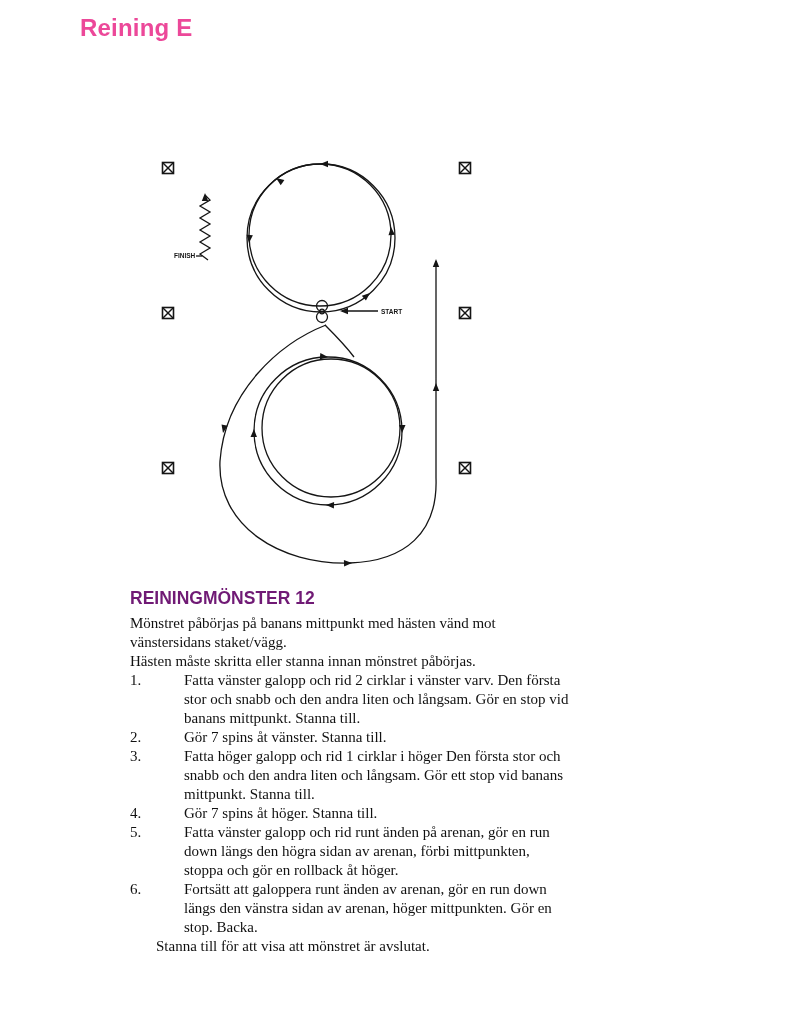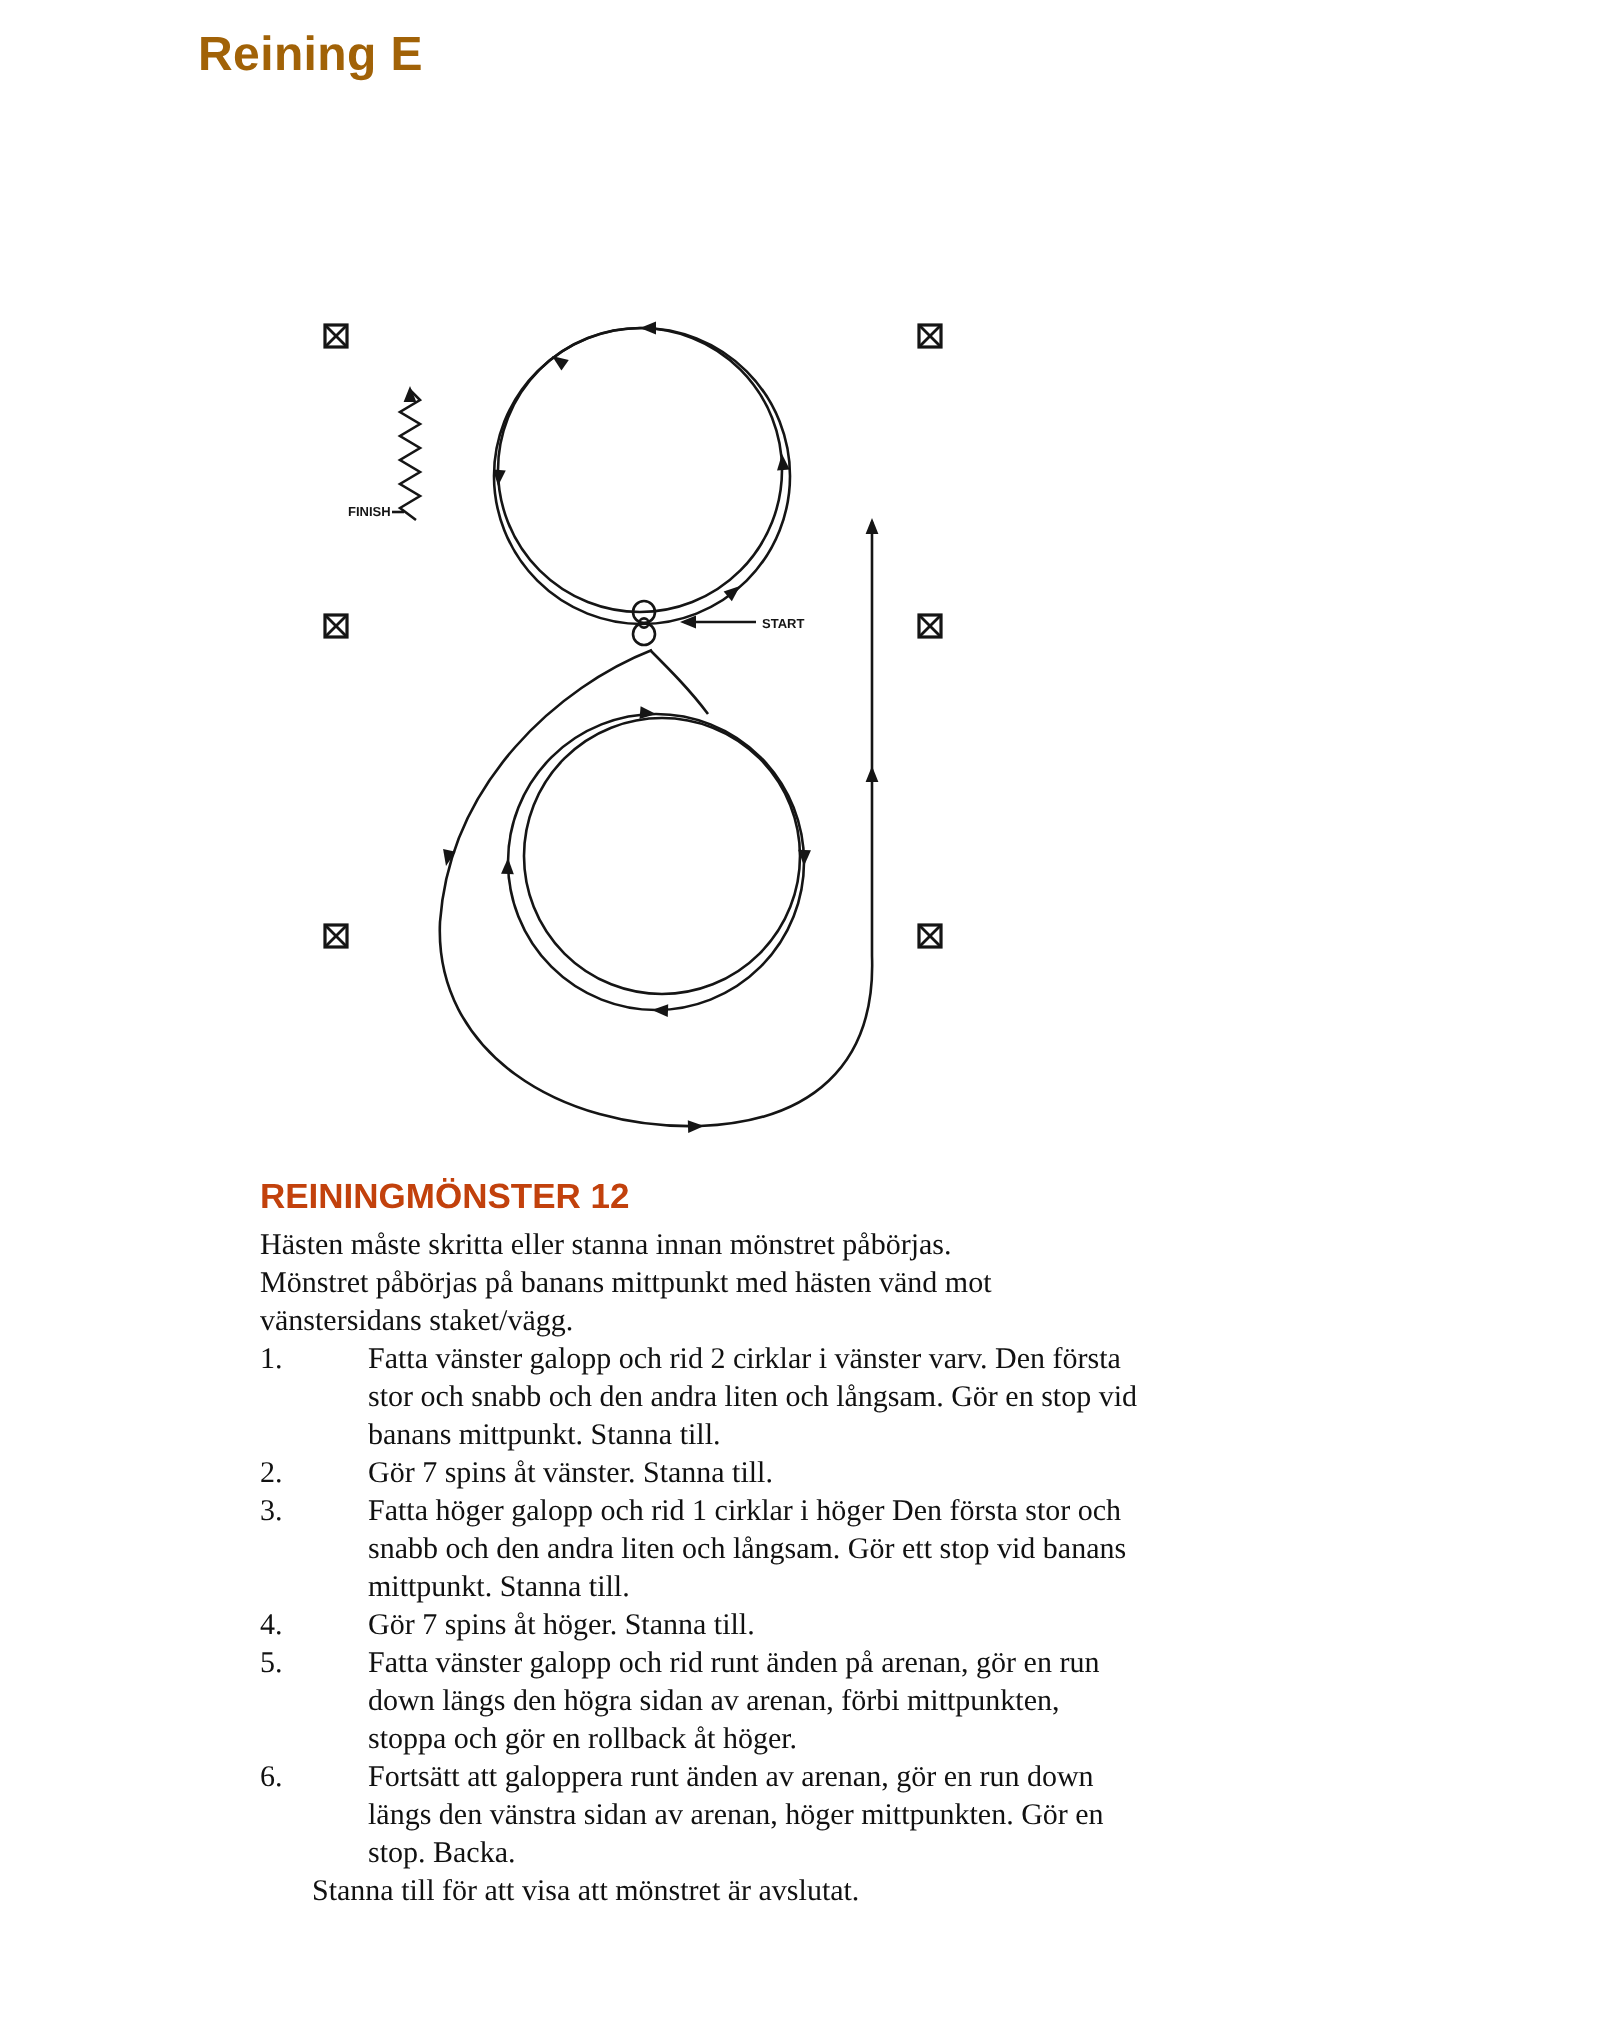--- a/index.html
+++ b/index.html
@@ -14,27 +14,27 @@
   }
   .page {
     position: relative;
     width: 800px;
     height: 1012px;
     background: #ffffff;
     overflow: hidden;
   }
   .doc-title {
     position: absolute;
-    left: 99px;
+    left: 80px;
     top: 14px;
     margin: 0;
     font-family: "Liberation Sans", sans-serif;
     font-weight: bold;
     font-size: 24px;
-    color: #a16207;
+    color: #ec4899;
     letter-spacing: 0.2px;
   }
   .diagram-wrap {
     position: absolute;
     left: 130px;
     top: 133px;
     width: 400px;
     height: 450px;
   }
   .diagram-wrap svg { display: block; }
@@ -42,21 +42,21 @@
     position: absolute;
     left: 130px;
     top: 588px;
     width: 440px;
   }
   .pattern-heading {
     margin: 0 0 5px 0;
     font-family: "Liberation Sans", sans-serif;
     font-weight: bold;
     font-size: 17.5px;
-    color: #c2410c;
+    color: #701a75;
   }
   .intro p {
     margin: 0;
     font-size: 15px;
     line-height: 19px;
   }
   .steps {
     margin: 0;
     padding: 0;
     list-style: none;
@@ -181,23 +181,23 @@
       </g>
     </svg>
   </div>
 
   <div class="pattern-text">
     <h2 class="pattern-heading">REININGMÖNSTER 12</h2>
 
     <div class="intro">
 
 
+        <p>Mönstret påbörjas på banans mittpunkt med hästen vänd mot vänstersidans staket/vägg.</p>
+
         <p>Hästen måste skritta eller stanna innan mönstret påbörjas.</p>
-
-        <p>Mönstret påbörjas på banans mittpunkt med hästen vänd mot vänstersidans staket/vägg.</p>
       </div>
 
     <ol class="steps">
 
         <li class="step">
           <span class="num">1.</span>
           <span class="txt">Fatta vänster galopp och rid 2 cirklar i vänster varv. Den första stor och snabb och den andra liten och långsam. Gör en stop vid banans mittpunkt. Stanna till.</span>
         </li>
 
         <li class="step">

